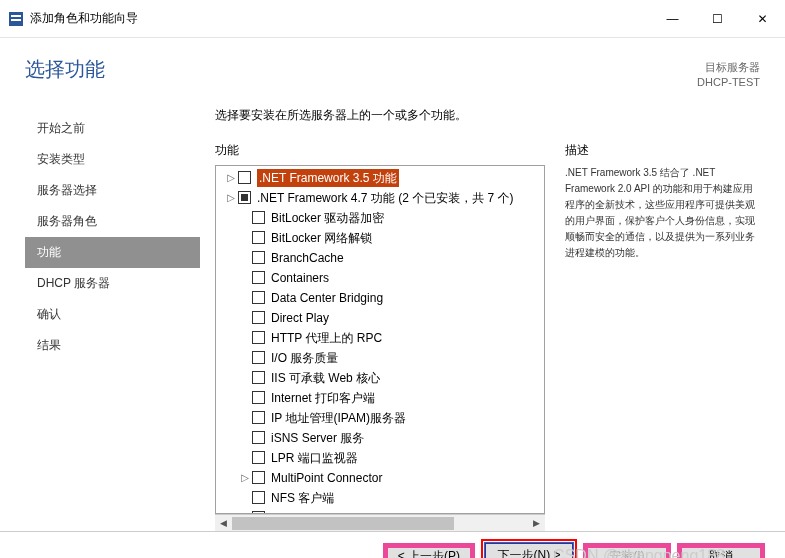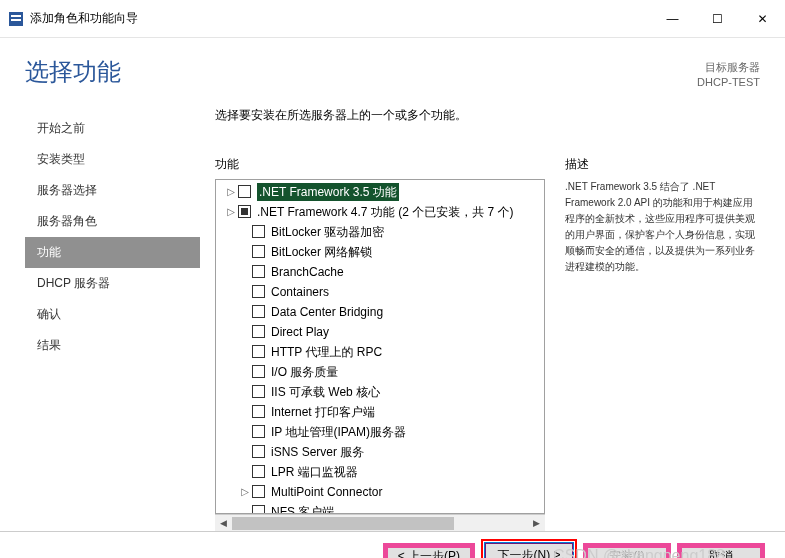--- a/index.html
+++ b/index.html
@@ -4,44 +4,44 @@
 <style>
 * { box-sizing: border-box; margin: 0; padding: 0; font-family: "Microsoft YaHei", "Segoe UI", sans-serif; }
 body { background: #fff; width: 785px; height: 558px; overflow: hidden; font-size: 12px; color: #000; }
 
 .titlebar { height: 38px; display: flex; align-items: center; padding: 0 0 0 8px; border-bottom: 1px solid #e5e5e5; }
 .titlebar .icon { width: 16px; height: 16px; margin-right: 6px; }
 .titlebar .title { flex: 1; font-size: 12px; }
 .titlebar .wbtn { width: 45px; height: 30px; display: flex; align-items: center; justify-content: center; }
 
 .header { padding: 18px 25px 10px 25px; display: flex; }
-.header .heading { font-size: 24px; color: #2b579a; font-weight: 400; flex: 1; }
+.header .heading { font-size: 20px; color: #2b579a; font-weight: 400; flex: 1; }
 .header .target { text-align: right; font-size: 11px; color: #666; line-height: 1.4; padding-top: 4px; }
 
 .body { display: flex; padding: 0 25px 0 25px; height: 430px; }
 
 .nav { width: 175px; padding-top: 12px; }
 .nav .item { padding: 7px 12px; font-size: 12px; color: #333; cursor: pointer; }
 .nav .item.active { background: #909090; color: #fff; }
 
 .main { flex: 1; padding-left: 15px; padding-top: 6px; display: flex; flex-direction: column; }
-.instruction { font-size: 12px; margin-bottom: 32px; }
+.instruction { font-size: 12px; margin-bottom: 18px; }
 .columns { display: flex; flex: 1; gap: 20px; overflow: hidden; }
 .col-left { flex: 1; display: flex; flex-direction: column; }
 .col-right { width: 195px; }
 .section-label { font-size: 12px; margin-bottom: 6px; }
 
 .treebox { flex: 1; border: 1px solid #a0a0a0; overflow: auto; position: relative; }
 .tree { padding: 2px 0; }
 .tree-item { display: flex; align-items: center; padding: 1px 4px; font-size: 12px; line-height: 18px; white-space: nowrap; cursor: default; }
 .tree-item .expander { width: 14px; text-align: center; color: #666; font-size: 10px; cursor: pointer; }
 .tree-item .expander.empty { visibility: hidden; }
 .tree-item .cb { width: 13px; height: 13px; border: 1px solid #333; margin-right: 6px; display: flex; align-items: center; justify-content: center; cursor: pointer; }
 .tree-item .cb.partial::after { content: ""; width: 7px; height: 7px; background: #333; display: block; }
-.tree-item.selected .label { background: #14532d; color: #fff; padding: 0 2px; }
+.tree-item.selected .label { background: #c2410c; color: #fff; padding: 0 2px; }
 .tree-item.l1 { padding-left: 8px; }
 .tree-item.l2 { padding-left: 22px; }
 
 .scroll-x { height: 17px; border-top: 1px solid #ccc; background: #f0f0f0; display: flex; }
 .scroll-x .arrow { width: 17px; display: flex; align-items: center; justify-content: center; font-size: 9px; color: #555; }
 .scroll-x .track { flex: 1; position: relative; }
 .scroll-x .thumb { position: absolute; left: 0; top: 2px; height: 13px; width: 75%; background: #c2c2c2; }
 
 .desc-text { font-size: 10px; line-height: 1.6; color: #333; }
 

